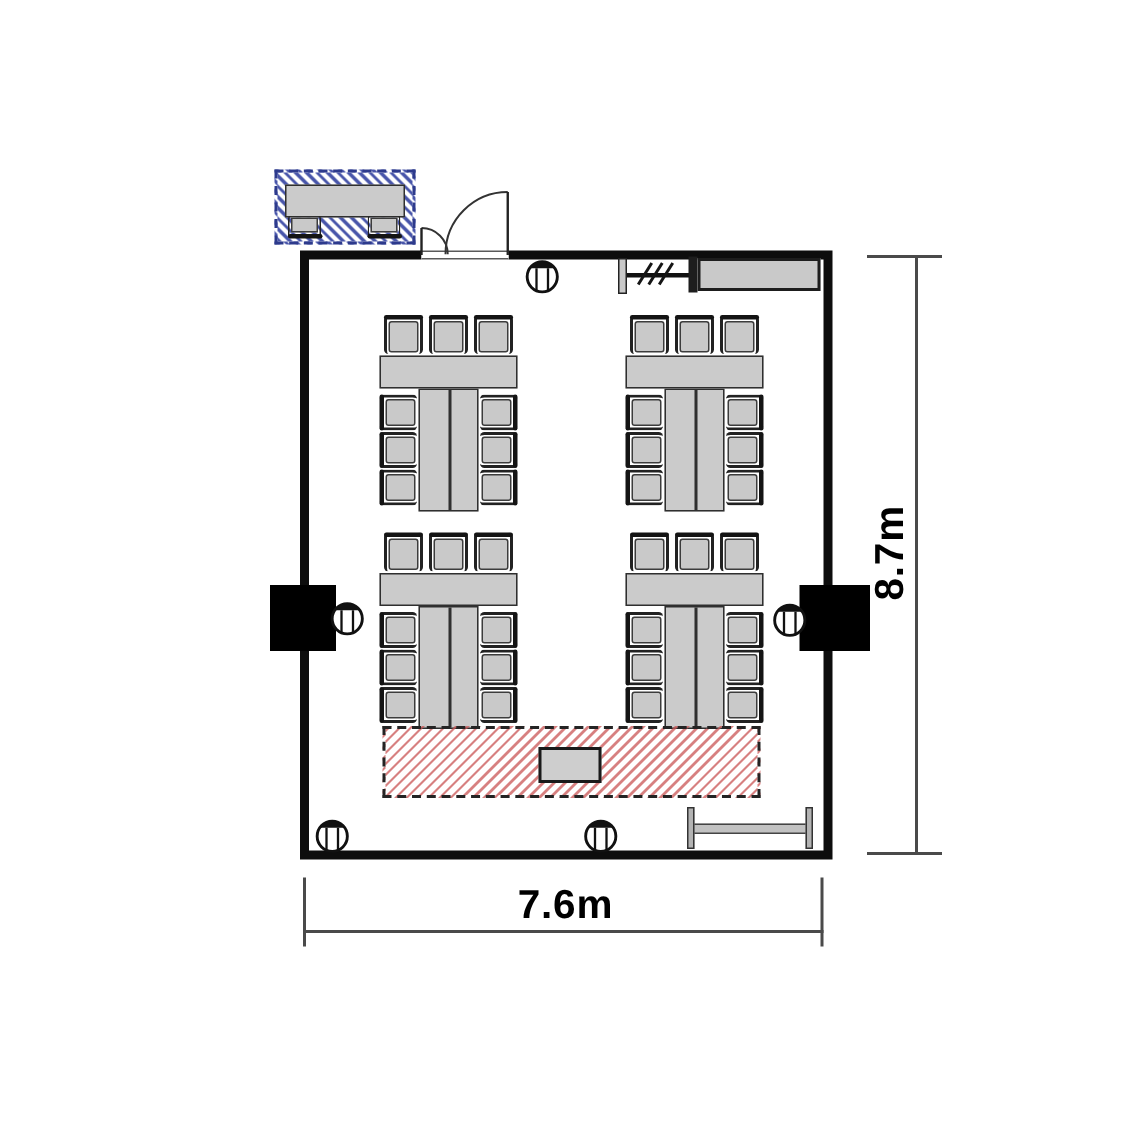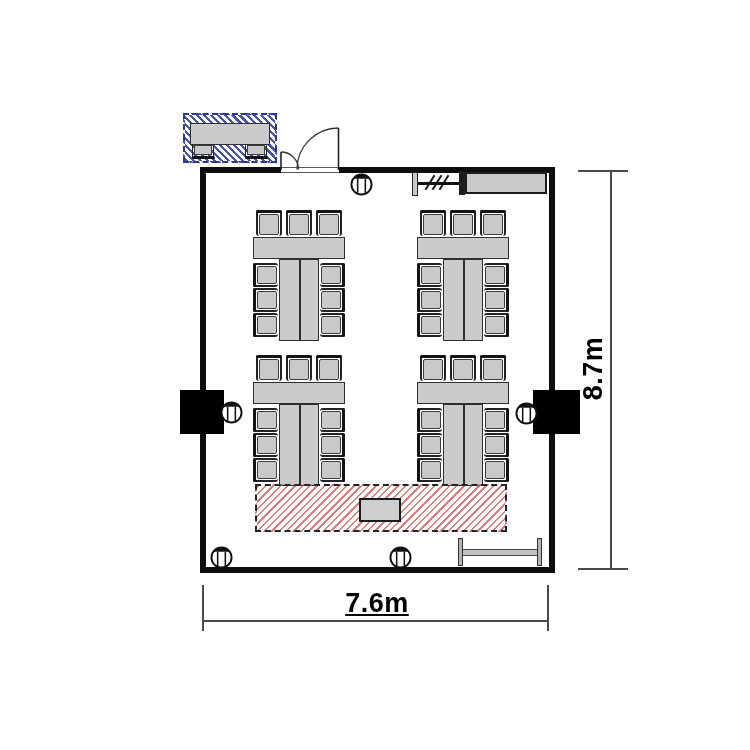--- a/index.html
+++ b/index.html
@@ -75,21 +75,21 @@
 
   
   .dim { background:#4a4a4a; }
   .dim-v-line   { left:610px; top:171px; width:2px; height:399px; }
   .dim-v-tick-t { left:578px; top:170px; width:50px; height:2px; }
   .dim-v-tick-b { left:578px; top:568px; width:50px; height:2px; }
   .dim-h-line   { left:203px; top:620px; width:346px; height:2px; }
   .dim-h-tick-l { left:202px; top:585px; width:2px; height:46px; }
   .dim-h-tick-r { left:547px; top:585px; width:2px; height:46px; }
   .dim-label { color:#000; font-size:27px; font-weight:700; letter-spacing:0.5px; }
-  .dim-label-w { left:307px; top:588px; width:140px; text-align:center;text-decoration:underline; }
+  .dim-label-w { left:307px; top:588px; width:140px; text-align:center; }
   .dim-label-h-wrap { left:524px; top:298px; width:140px; height:140px;
                       display:flex; align-items:center; justify-content:center; }
   .dim-label-h-wrap span { transform:rotate(-90deg); white-space:nowrap; }
 </style>
 </head>
 <body>
 
 <div class="canvas">
 
   <div class="abs reception">

